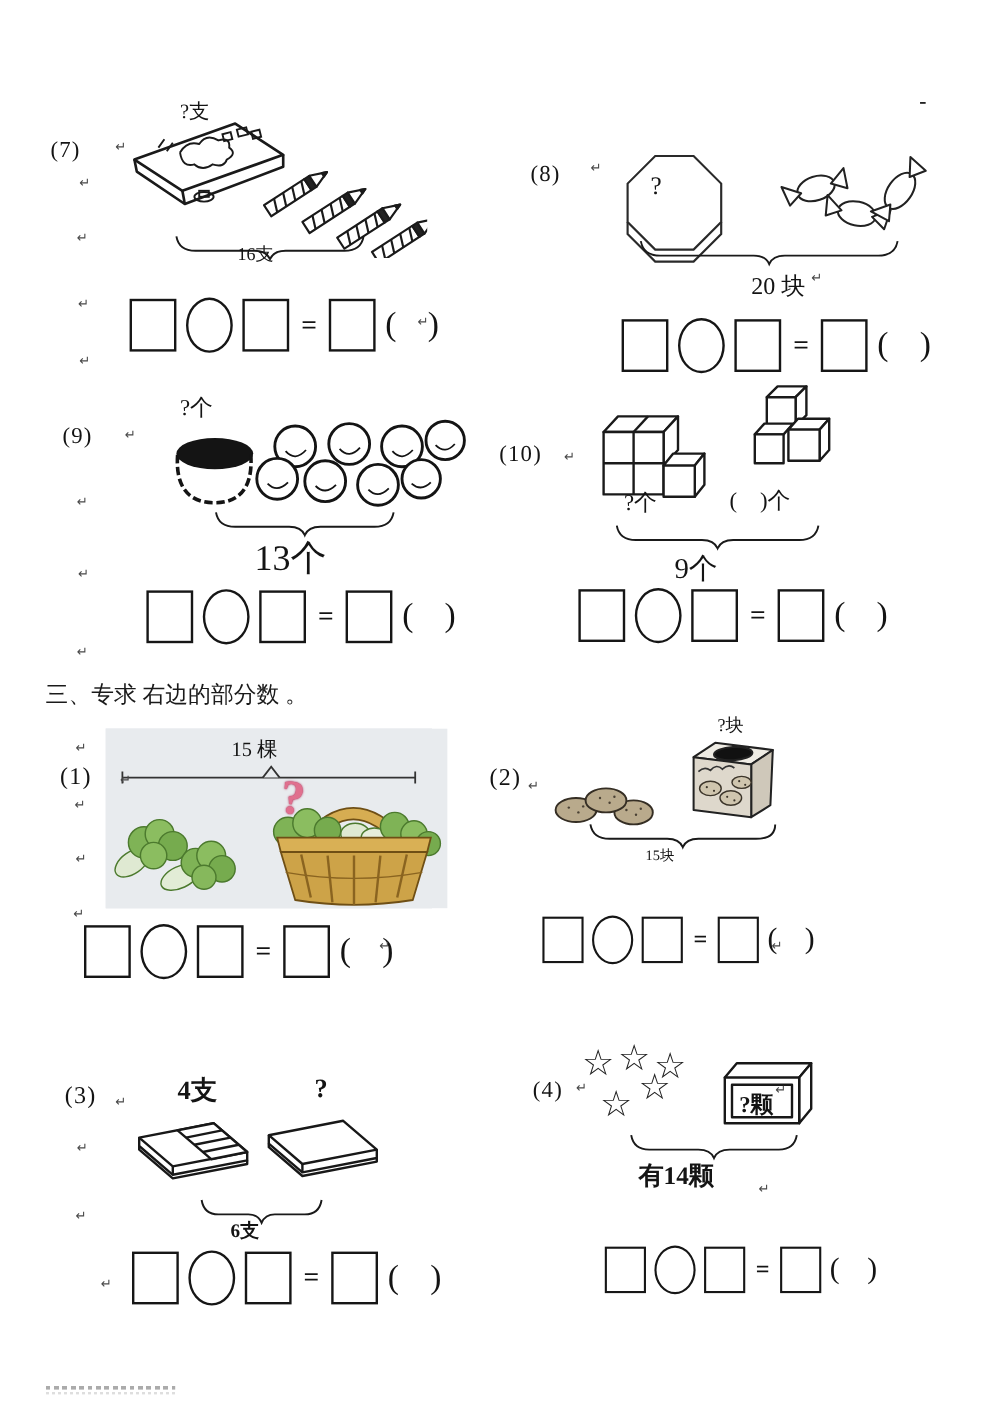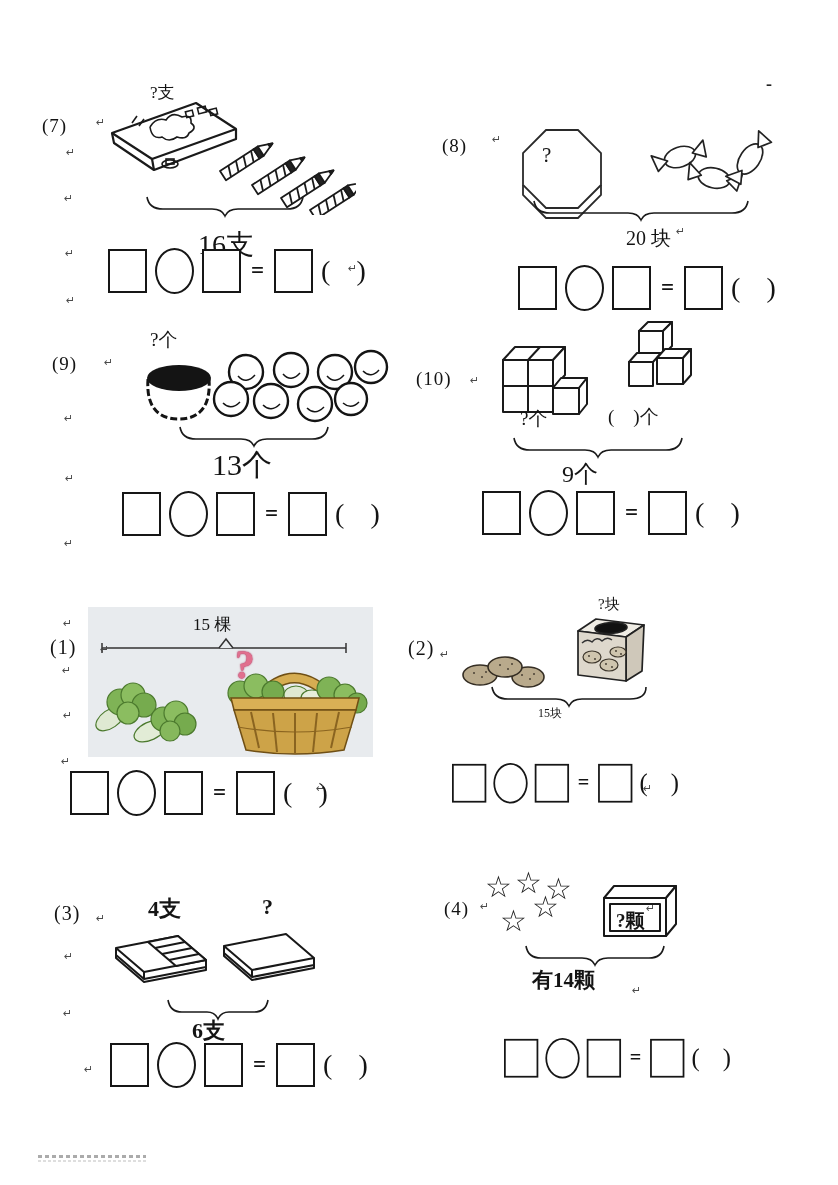--- a/index.html
+++ b/index.html
@@ -95,21 +95,21 @@
             <line x1="37" y1="0" x2="33" y2="11"></line>
           <rect x="40" y="0" width="5" height="11" fill="#222"></rect>
             <polygon points="45,0 59,5.5 45,11"></polygon>
             <polygon points="55,3.8 59,5.5 55,7.2" fill="#222"></polygon>
         </g>
       </g>
     </svg>
     <svg class="svgart" style="left:105px;top:110px" width="160" height="24" viewBox="0 0 160 24">
       <path d="M2,2 Q4,14 18,14 L67,14 Q77,14 80,21 Q83,14 93,14 L142,14 Q156,14 158,2" fill="none" stroke="#1a1a1a" stroke-width="1.6"></path>
     </svg>
-    <span class="lbl" style="left:158px;top:141px;font-size:28px">16支</span>
+    <span class="lbl" style="left:158px;top:118px;font-size:15px">16支</span>
     <div class="equation" style="left:68px;top:163px">
       <span class="eq-box"></span>
       <span class="eq-circle"></span>
       <span class="eq-box"></span>
       <span class="eq-eq">=</span>
       <span class="eq-box"></span>
       <span class="eq-paren open">(</span>
       <span class="eq-paren close">)</span>
     </div>
   </section>
@@ -236,20 +236,21 @@
       <span class="eq-box"></span>
       <span class="eq-circle"></span>
       <span class="eq-box"></span>
       <span class="eq-eq">=</span>
       <span class="eq-box"></span>
       <span class="eq-paren open">(</span>
       <span class="eq-paren close">)</span>
     </div>
   </section>
 
+  <div class="sec-title">三、专求 右边的部分数 。</div>
 
   <section class="problem" style="left:40px;top:600px;width:345px;height:225px">
     <span class="pnum" style="left:10px;top:36px;font-size:20px">(1)</span>
     <div class="picture" style="left:48px;top:7px;width:272px;height:150px">
       <svg width="285" height="150" viewBox="0 0 285 150">
         <rect width="285" height="150" fill="#e8ebee"></rect>
         <g stroke="#333" stroke-width="1.5" fill="none">
           <path d="M14,36 v10 M258,36 v10 M14,41 H258"></path>
           <polyline points="131,41 138,32 145,41" fill="#e8ebee"></polyline>
         </g>
@@ -378,21 +379,21 @@
           <polygon points="0,20 62,8 90,32 28,44"></polygon>
           <polyline fill="none" points="0,20 0,27 28,51 90,39 90,32"></polyline>
           <line x1="28" y1="44" x2="28" y2="51"></line>
           <polyline fill="none" points="0,27 0,30 28,54 90,42 90,39"></polyline>
         </g>
       </g>
     </svg>
     <svg class="svgart" style="left:126px;top:118px" width="104" height="24" viewBox="0 0 104 24">
       <path d="M2,2 Q4,14 16,14 L41,14 Q49,14 52,21 Q55,14 63,14 L88,14 Q100,14 102,2" fill="none" stroke="#1a1a1a" stroke-width="1.6"></path>
     </svg>
-    <span class="lbl" style="left:152px;top:136px;font-size:22px;font-weight:bold">6支</span>
+    <span class="lbl" style="left:152px;top:136px;font-size:16px;font-weight:bold">6支</span>
     <div class="equation" style="left:70px;top:162px">
       <span class="eq-box"></span>
       <span class="eq-circle"></span>
       <span class="eq-box"></span>
       <span class="eq-eq">=</span>
       <span class="eq-box"></span>
       <span class="eq-paren open">(</span>
       <span class="eq-paren close">)</span>
     </div>
   </section>

